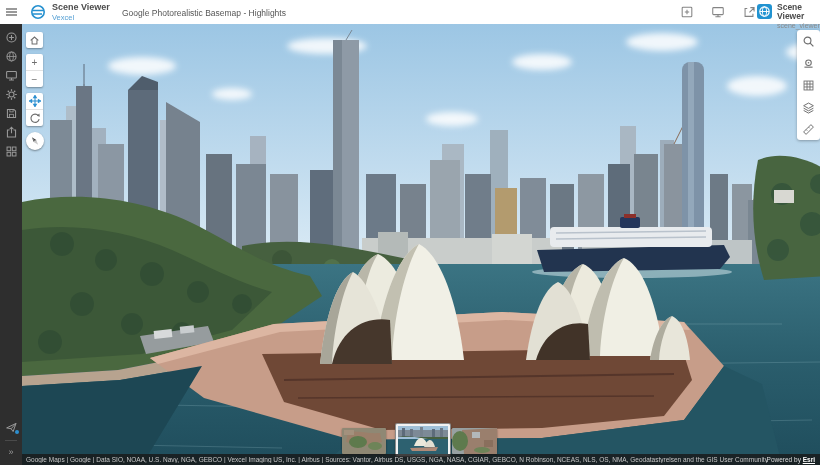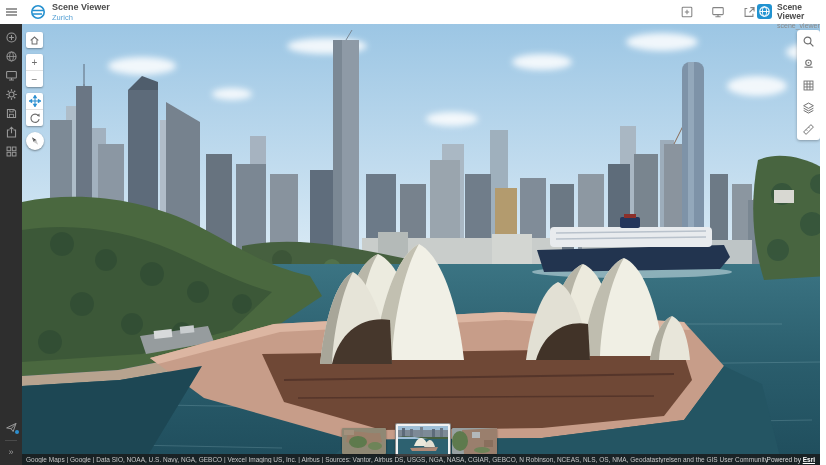--- a/index.html
+++ b/index.html
@@ -236,22 +236,23 @@
         <span></span>
         <span></span>
         <span></span>
       </div>
     <svg class="logo" width="16" height="16" viewBox="0 0 16 16">
       <circle cx="8" cy="8" r="6.2" fill="none" stroke="#2590cf" stroke-width="1.6"></circle>
       <path d="M2.2,6.5 H13.8 M2.5,10 H12" stroke="#2590cf" stroke-width="1.4" fill="none"></path>
     </svg>
     <div class="title-block">
       <div class="app-title">Scene Viewer</div>
-      <div class="app-subtitle">Zurich</div>
-    </div>
+      <div class="app-subtitle">Vexcel</div>
+    </div>
+    <div class="scene-title">Google Photorealistic Basemap - Highlights</div>
 
     <svg class="hdr-icon" style="left:680px" viewBox="0 0 16 16">
       <rect x="2.5" y="2.5" width="11" height="11" rx="1" fill="none" stroke="#848484" stroke-width="1.2"></rect>
       <path d="M8,5.5 V10.5 M5.5,8 H10.5" stroke="#848484" stroke-width="1.2"></path>
     </svg>
     <svg class="hdr-icon" style="left:711px" viewBox="0 0 16 16">
       <rect x="2" y="3" width="12" height="8" rx="1" fill="none" stroke="#848484" stroke-width="1.2"></rect>
       <path d="M8,11 V13.5 M5,13.5 H11" stroke="#848484" stroke-width="1.2"></path>
     </svg>
     <svg class="hdr-icon" style="left:742px" viewBox="0 0 16 16">

